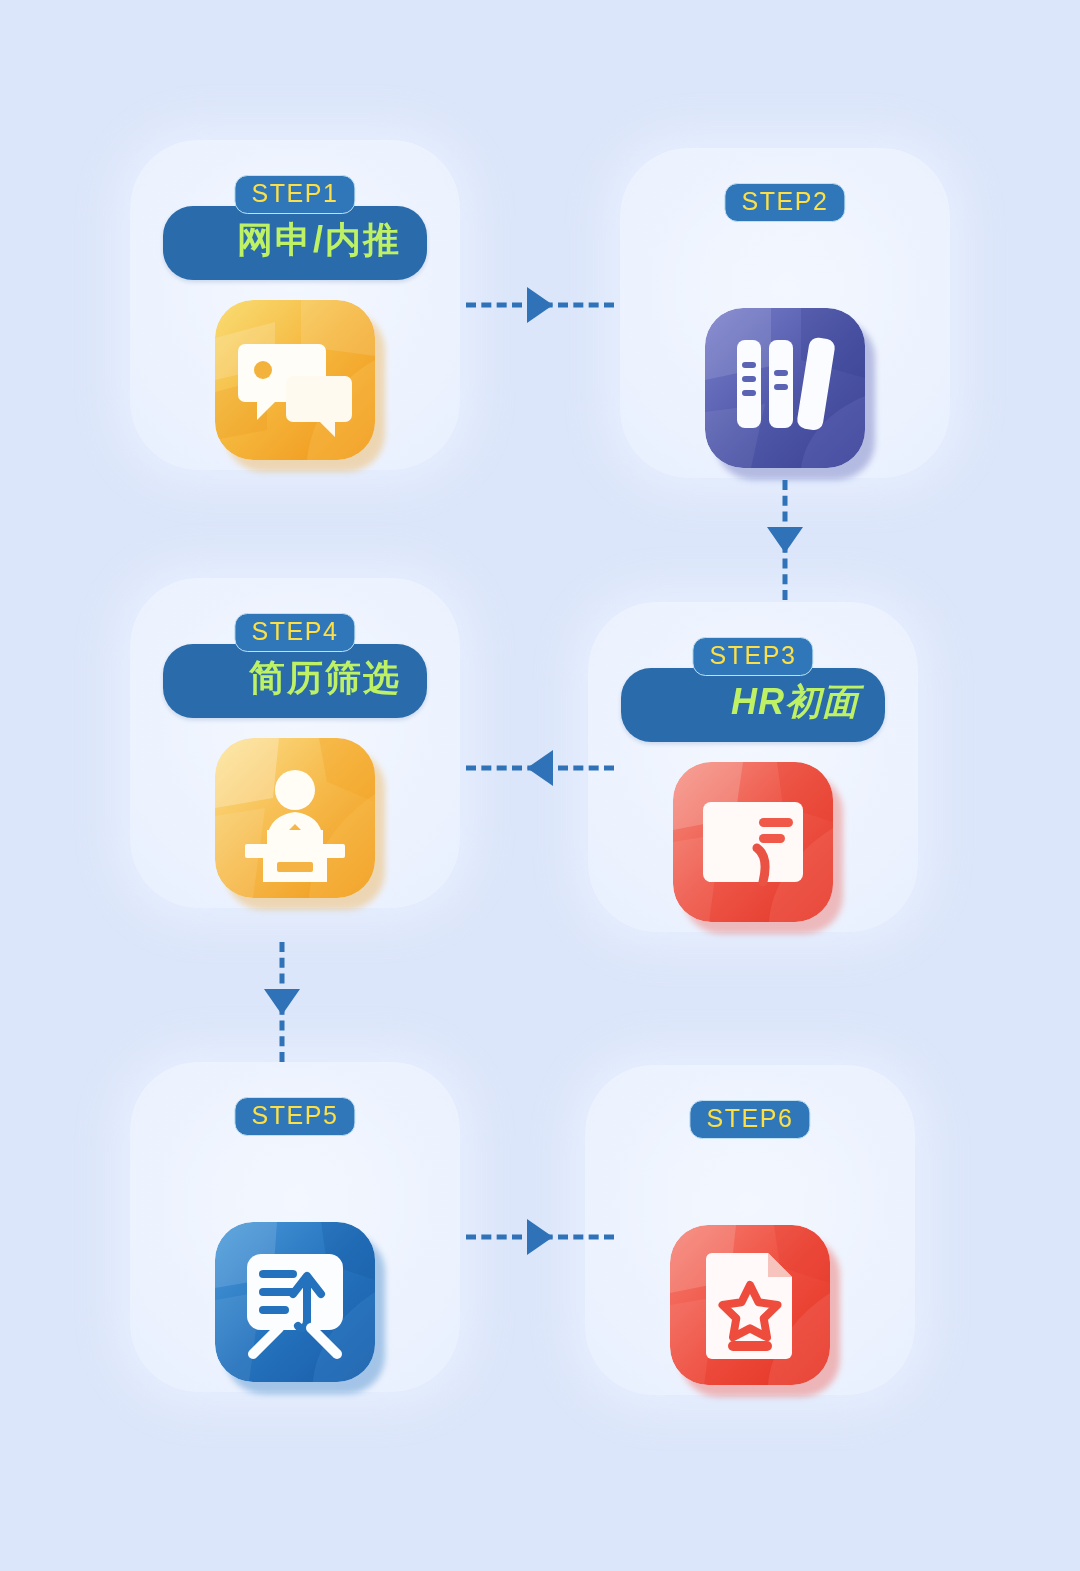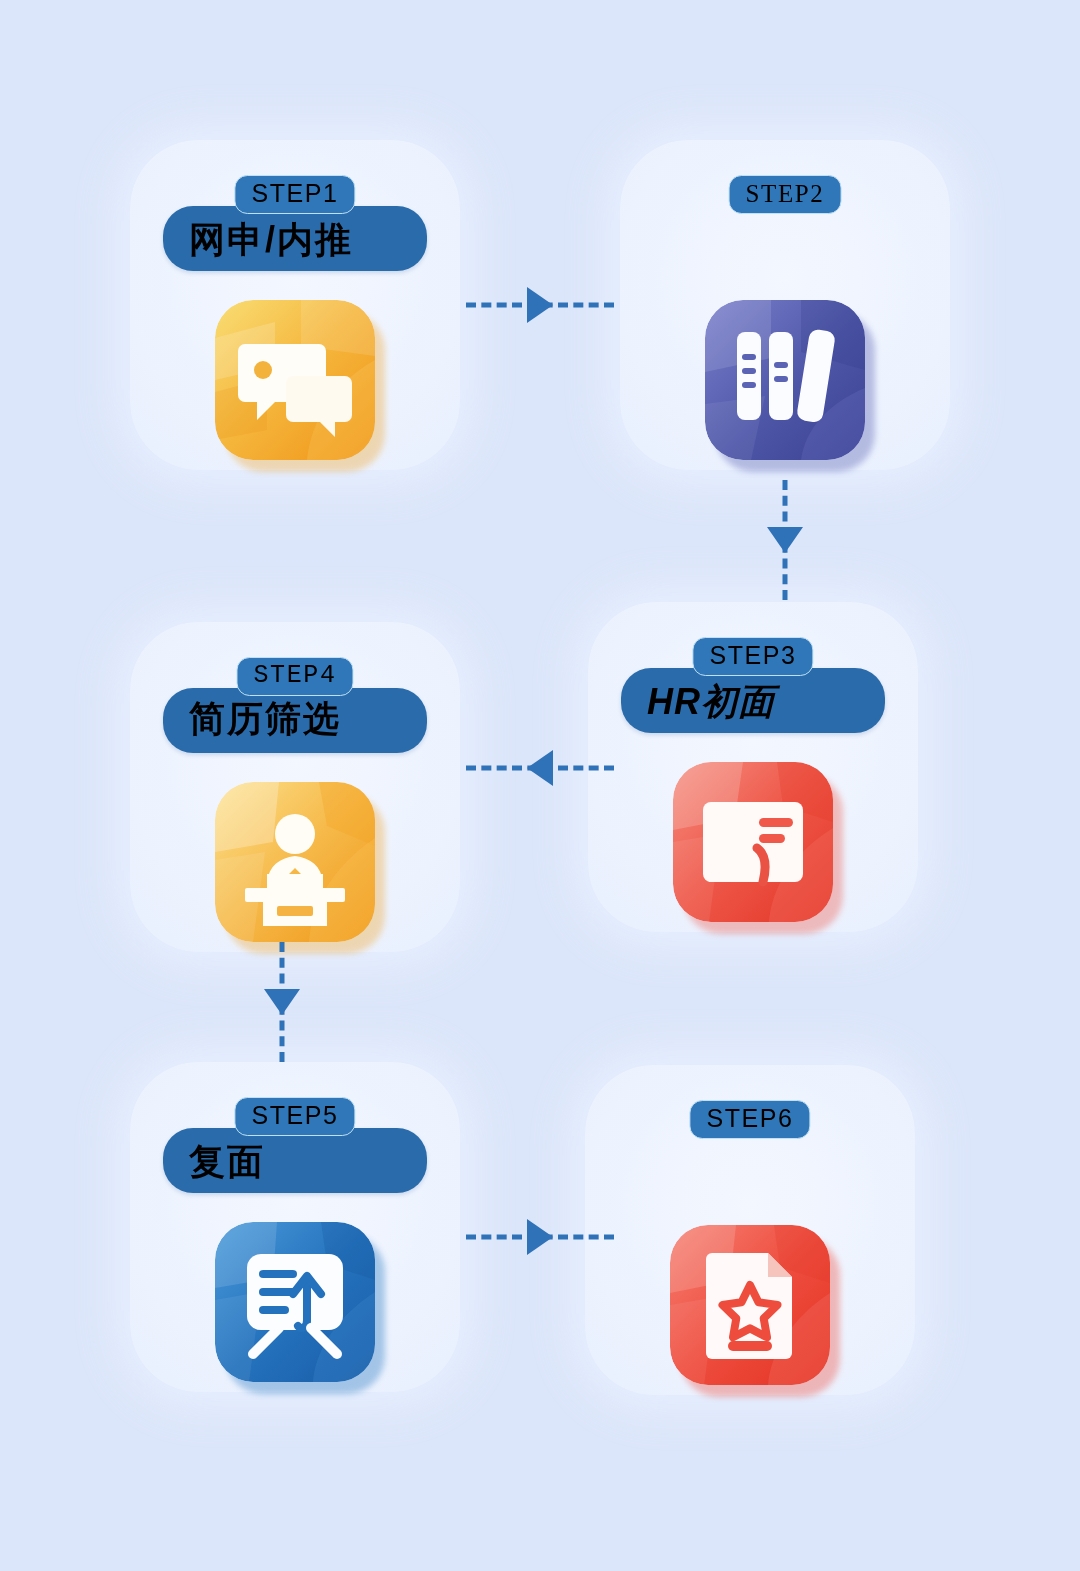--- a/index.html
+++ b/index.html
@@ -14,53 +14,53 @@
 
   
   .card{
     position:absolute;
     width:330px;height:330px;
     border-radius:68px;
     background:radial-gradient(120% 120% at 50% 42%, #f3f7ff 0%, #eaf1fe 55%, #e2eafc 100%);
     box-shadow:0 0 40px 18px rgba(232,240,255,.75);
   }
   .card.c1{left:130px;top:140px;}
-  .card.c2{left:620px;top:140px;font-family:Liberation Serif, serif;}
-  .card.c4{left:130px;top:622px;font-family:Liberation Mono, monospace;}
+  .card.c2{left:620px;top:148px;}
+  .card.c4{left:130px;top:578px;}
   .card.c3{left:588px;top:602px;}
   .card.c5{left:130px;top:1062px;}
   .card.c6{left:585px;top:1065px;}
 
   
   .step-badge{
     position:absolute;left:50%;transform:translateX(-50%);
     top:35px;
     background:#2f77b8;
     border:1.5px solid #bfe0f5;
     border-radius:13px;
     padding:5px 16px 7px;
-    color:#000000;
+    color:#fde047;
     font-size:25px;
     letter-spacing:1.6px;
     line-height:1;
     z-index:2;
     text-align:center;
   }
 
   
   .title-pill{
     position:absolute;left:50%;transform:translateX(-50%);
     top:66px;
     min-width:264px;
     box-sizing:border-box;
     background:#2a6cab;
     border-radius:30px;
-    padding:15px 26px 12px;
-    text-align:left;
-    color:#000000;
+    padding:15px 26px 21px;
+    text-align:right;
+    color:#bef264;
     font-size:36px;
     font-weight:700;
     letter-spacing:2px;
     line-height:1.05;
     white-space:nowrap;
     z-index:1;
     box-shadow:0 2px 4px rgba(30,80,140,.18);
   }
   .title-pill.latin{letter-spacing:1px;font-style:italic;}
 
@@ -246,21 +246,20 @@
             <path d="M36 120 c0-18 12-28 26-28 s26 10 26 28 z"></path>
           </g>
           <path d="M84 86 c8 6 10 18 6 34" stroke="#ea5244" stroke-width="9" fill="none" stroke-linecap="round"></path>
         </svg>
       </div>
     </div>
   </div>
 
   <div class="card c5">
     <div class="step-badge">STEP5</div>
-    <div class="title-pill">复面</div>
     <div class="tile-wrap">
       <div class="tile-shadow" style="background:#2e7bc2"></div>
       <div class="tile">
         <svg width="160" height="160" viewBox="0 0 160 160">
           <defs>
             <linearGradient id="g5" x1="0" y1="0" x2="1" y2="1">
               <stop offset="0%" stop-color="#4a9ada"></stop>
                 <stop offset="52%" stop-color="#2472bd"></stop>
                 <stop offset="100%" stop-color="#1a5ba6"></stop>
             </linearGradient>

